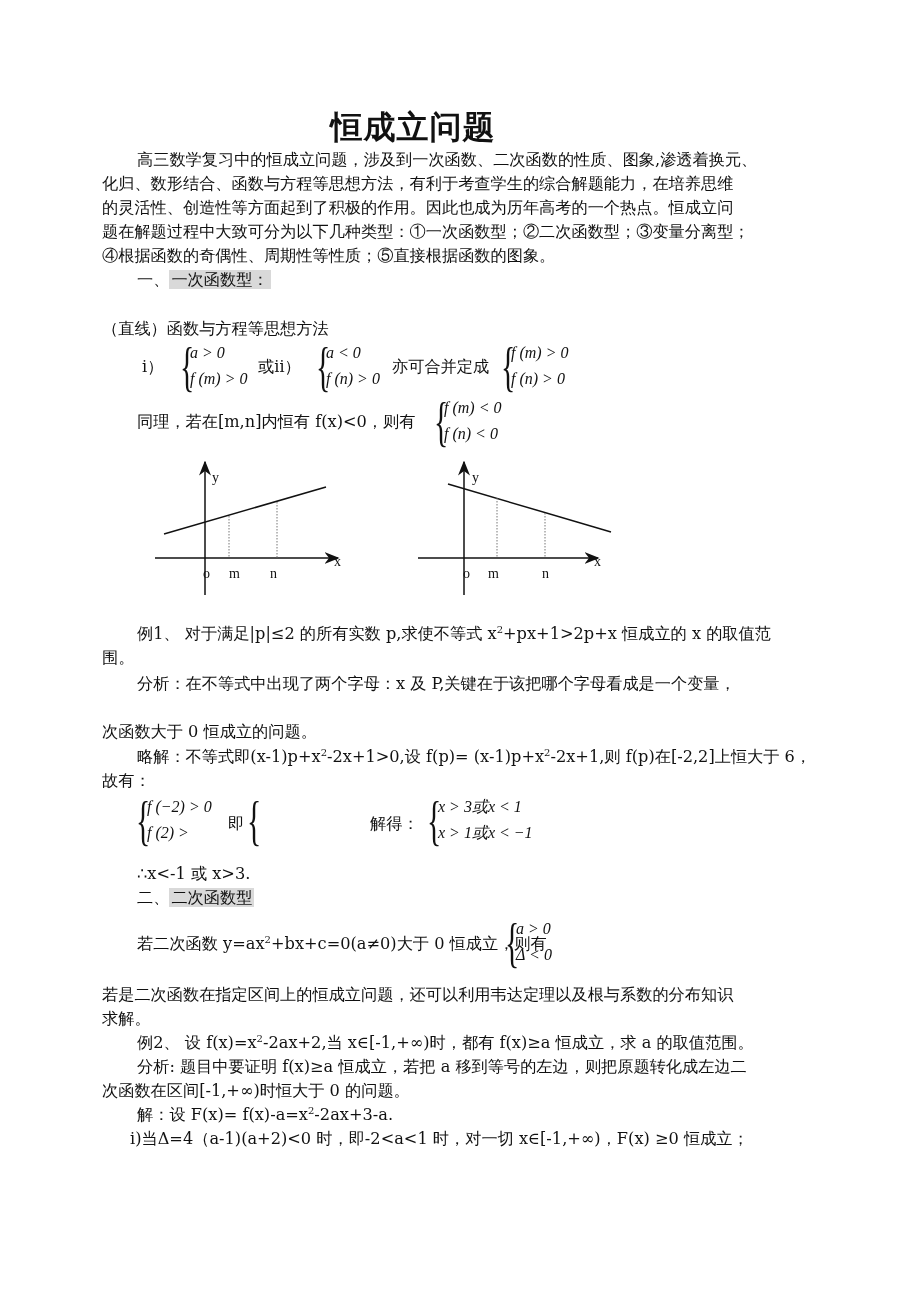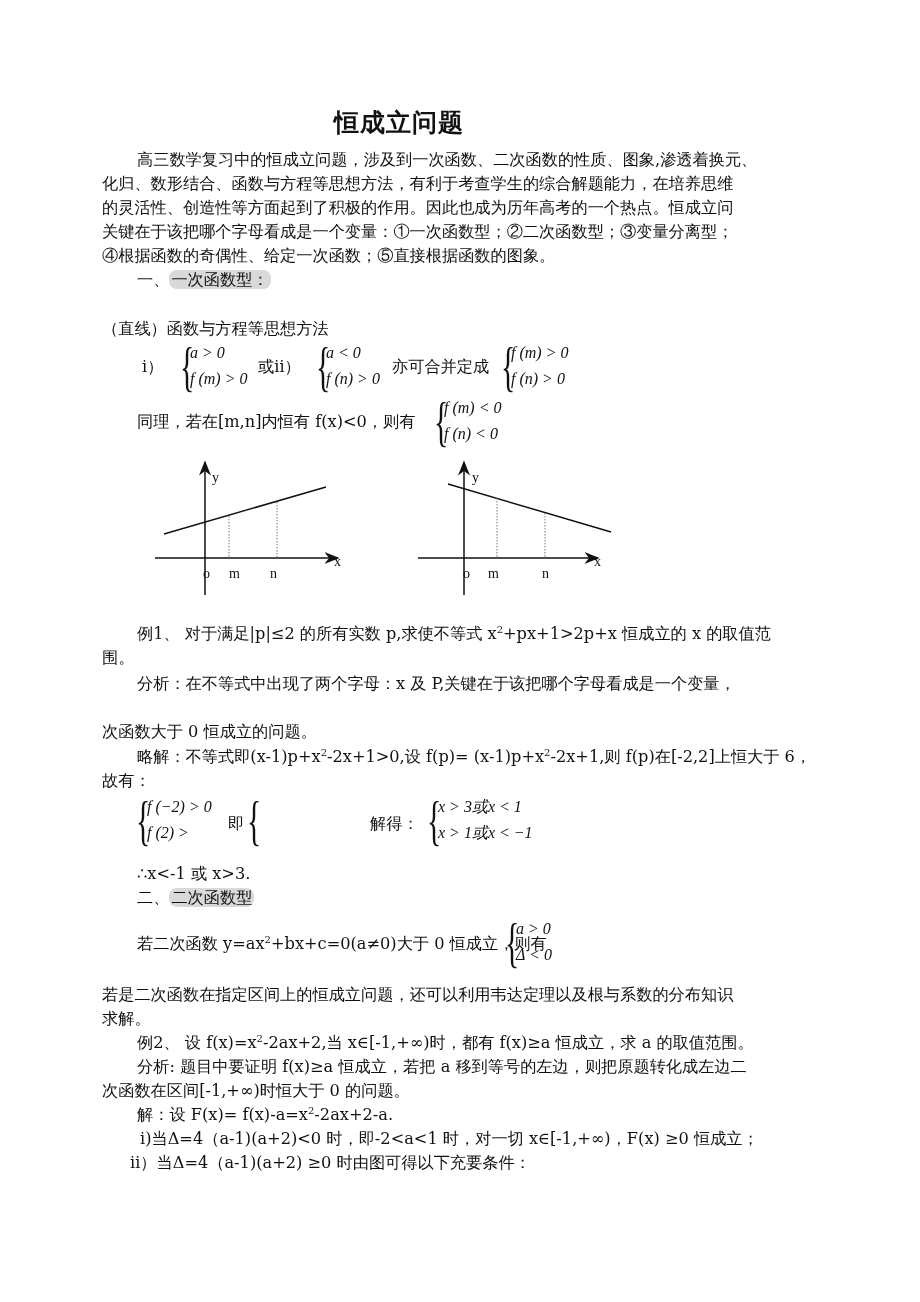--- a/index.html
+++ b/index.html
@@ -1,46 +1,46 @@
 <!DOCTYPE html>
 <html><head>
 <meta charset="utf-8">
 <style>
   html, body { margin: 0; padding: 0; background: #ffffff; }
   body { width: 920px; height: 1302px; position: relative; overflow: hidden;
          font-family: "DejaVu Serif", "Liberation Serif", serif; color: #111; }
   .page { position: absolute; left: 0; top: 0; width: 920px; height: 1302px; }
-  .title { position: absolute; left: 4px; width: 790px; top: 106px; text-align: center;
-           font-size: 25px; font-weight: bold; letter-spacing: 1px;
+  .title { position: absolute; left: 18px; width: 790px; top: 106px; text-align: center;
+           font-size: 32px; font-weight: bold; letter-spacing: 1px;
            font-family: "DejaVu Sans", "Liberation Sans", sans-serif; }
   .line { position: absolute; left: 102px; width: 720px; font-size: 16.2px; line-height: 24px;
           white-space: nowrap; font-family: "DejaVu Serif", "Liberation Serif", serif; }
   .ind { left: 137px; }
-  .hl { background: #d9d9d9; padding: 0 2px; border-radius: 8px; }
+  .hl { background: #d9d9d9; padding: 0 2px; }
   .sys { position: absolute; font-size: 16px; line-height: 26px; font-style: italic;
          font-family: "Liberation Serif", "DejaVu Serif", serif; }
   .brace { position: absolute; font-family: "Liberation Serif", "DejaVu Serif", serif;
            font-size: 54px; line-height: 54px; transform: scaleX(0.55); transform-origin: left top; font-weight: 200; }
   .lbl { position: absolute; font-size: 16.2px; line-height: 24px; white-space: nowrap;
          font-family: "DejaVu Serif", "Liberation Serif", serif; }
   sup { font-size: 10px; vertical-align: 6px; line-height: 0; }
   svg text { font-family: "Liberation Serif", "DejaVu Serif", serif; font-size: 14px; fill: #111; }
 </style>
 </head>
 <body>
 
 <div class="page">
 
   <div class="title">恒成立问题</div>
 
   <div class="line" style="top:172px">化归、数形结合、函数与方程等思想方法，有利于考查学生的综合解题能力，在培养思维</div>
   <div class="line ind" style="top:148px">高三数学复习中的恒成立问题，涉及到一次函数、二次函数的性质、图象,渗透着换元、</div>
   <div class="line" style="top:196px">的灵活性、创造性等方面起到了积极的作用。因此也成为历年高考的一个热点。恒成立问</div>
-  <div class="line" style="top:220px">关键在于该把哪个字母看成是一个变量：①一次函数型；②二次函数型；③变量分离型；</div>
-  <div class="line" style="top:244px">④根据函数的奇偶性、给定一次函数；⑤直接根据函数的图象。</div>
+  <div class="line" style="top:220px">题在解题过程中大致可分为以下几种类型：①一次函数型；②二次函数型；③变量分离型；</div>
+  <div class="line" style="top:244px">④根据函数的奇偶性、周期性等性质；⑤直接根据函数的图象。</div>
 
   <div class="line ind" style="top:268px">
     <span>一、</span><span class="hl">一次函数型：</span>
   </div>
   <div class="line" style="top:317px">（直线）函数与方程等思想方法</div>
 
   <div class="lbl" style="left:142px; top:355px">ⅰ）</div>
   <div class="brace" style="left:180px; top:340px">{</div>
   <div class="sys" style="left:190px; top:340px">
     <div>a &gt; 0</div>
@@ -131,17 +131,16 @@
   <div class="sys" style="left:516px; top:916px">
     <div>a &gt; 0</div>
     <div>Δ &lt; 0</div>
   </div>
   <div class="line" style="top:983px">若是二次函数在指定区间上的恒成立问题，还可以利用韦达定理以及根与系数的分布知识</div>
   <div class="line" style="top:1007px">求解。</div>
 
   <div class="line ind" style="top:1031px"><span>例2、  设 f(x)=x</span><sup>2</sup><span>-2ax+2,当 x∈[-1,+∞)时，都有 f(x)≥a 恒成立，求 a 的取值范围。</span></div>
   <div class="line ind" style="top:1055px">分析: 题目中要证明 f(x)≥a 恒成立，若把 a 移到等号的左边，则把原题转化成左边二</div>
   <div class="line" style="top:1079px">次函数在区间[-1,+∞)时恒大于 0 的问题。</div>
-  <div class="line ind" style="top:1103px"><span>解：设 F(x)= f(x)-a=x</span><sup>2</sup><span>-2ax+2-a.</span></div>
-  <div class="line" style="top:1127px; left:140px">ⅰ)当Δ=4（a-1)(a+2)&lt;0 时，即-2&lt;a&lt;1 时，对一切 x∈[-1,+∞)，F(x) ≥0 恒成立；</div>
-  <div class="line" style="top:1151px; left:130px">ⅱ）当Δ=4（a-1)(a+2) ≥0 时由图可得以下充要条件：</div>
+  <div class="line ind" style="top:1103px"><span>解：设 F(x)= f(x)-a=x</span><sup>2</sup><span>-2ax+3-a.</span></div>
+  <div class="line" style="top:1127px; left:130px">ⅰ)当Δ=4（a-1)(a+2)&lt;0 时，即-2&lt;a&lt;1 时，对一切 x∈[-1,+∞)，F(x) ≥0 恒成立；</div>
 
 </div>
 
 </body></html>

